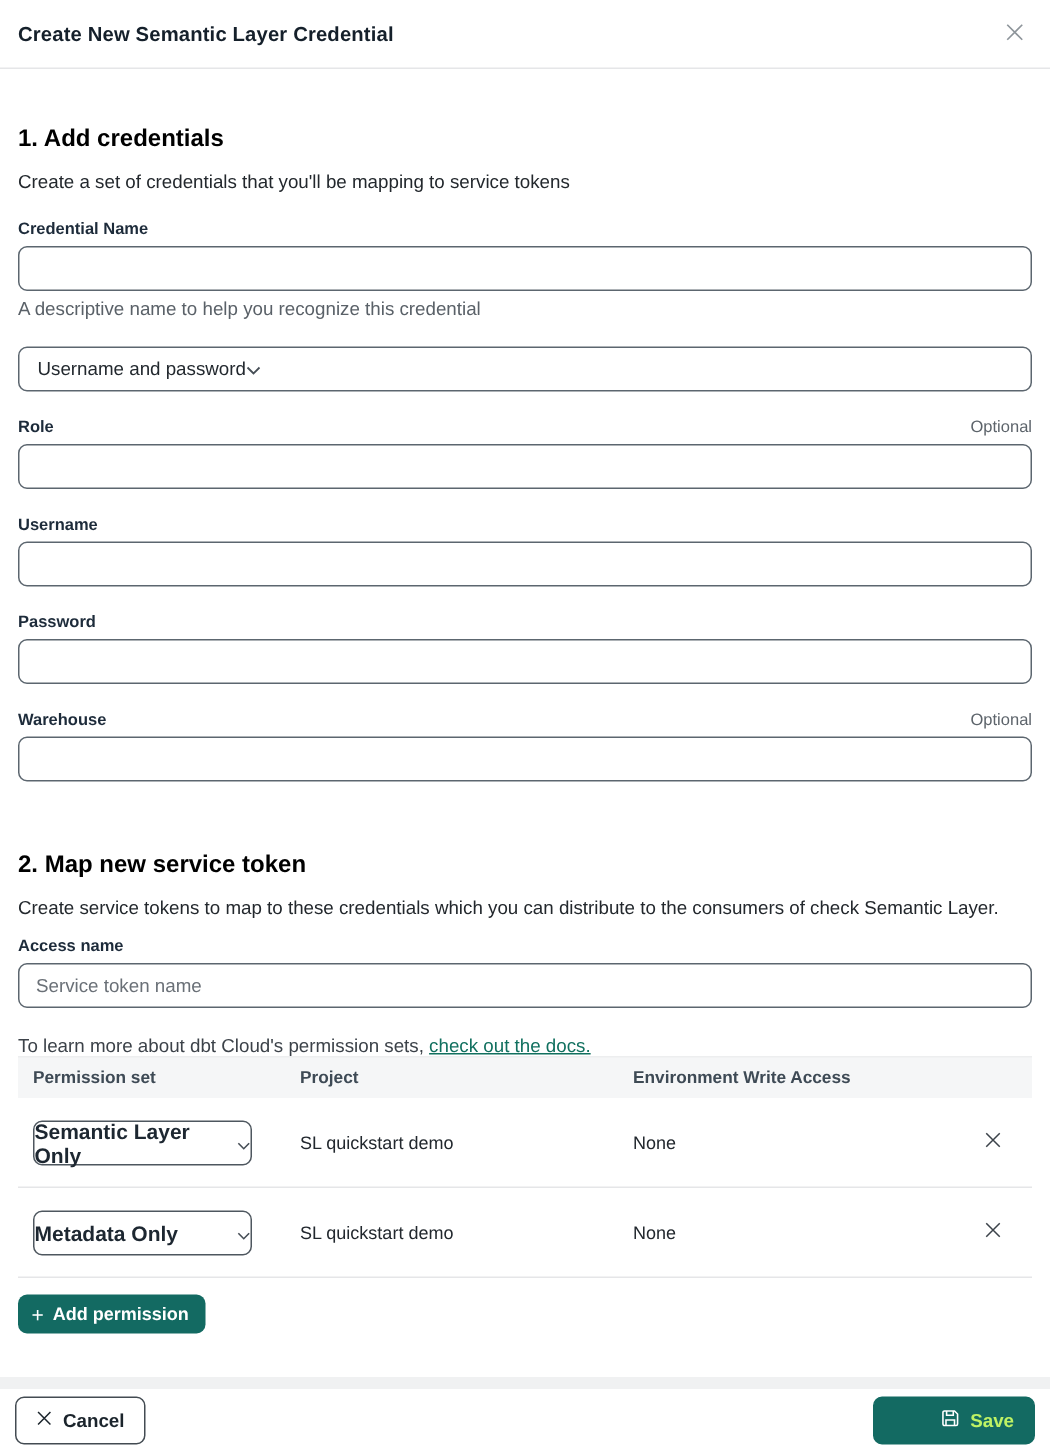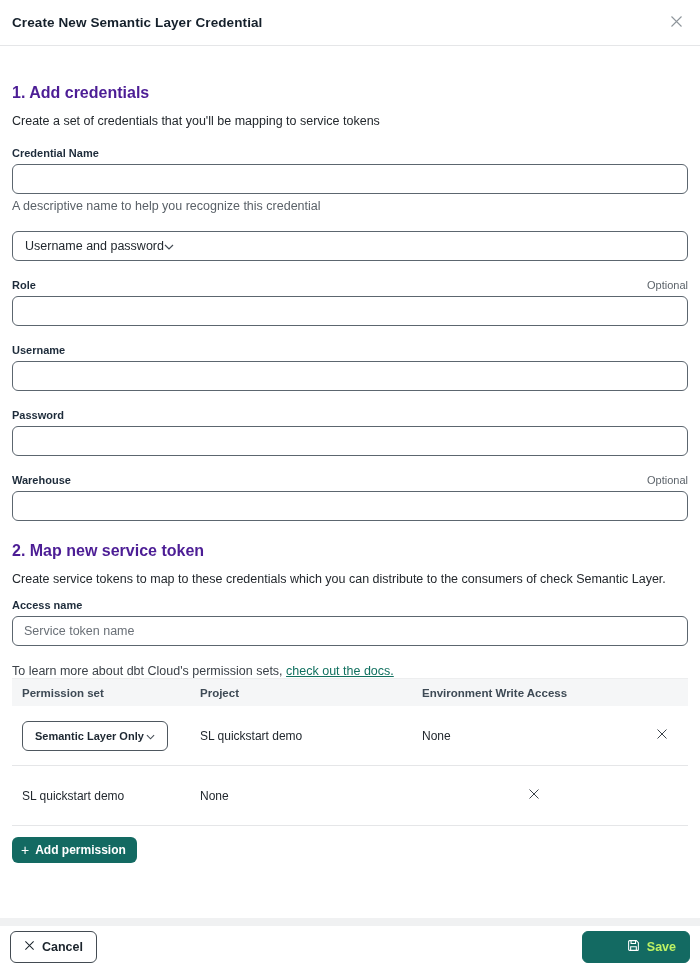--- a/index.html
+++ b/index.html
@@ -18,23 +18,23 @@
   
   .modal-header{
     height:46px;flex:0 0 46px;display:flex;align-items:center;justify-content:space-between;
     padding:0 14px 0 12px;border-bottom:1px solid #e5e6e8;
   }
   .modal-title{font-size:13.5px;font-weight:700;color:#15202b;letter-spacing:.1px;}
   .icon-btn{background:none;border:none;cursor:pointer;display:flex;align-items:center;justify-content:center;padding:2px;}
 
   
   .modal-body{flex:1 1 auto;padding:0 12px 8px;overflow:hidden;}
-  .section-heading{font-size:16px;font-weight:700;color:#4c1d95;line-height:20px;}
+  .section-heading{font-size:16px;font-weight:700;color:#000000;line-height:20px;}
   .sec1 .section-heading{margin-top:37px;}
-  .sec2 .section-heading{margin-top:20px;}
+  .sec2 .section-heading{margin-top:46px;}
   .section-desc{margin-top:10px;font-size:12.5px;color:#23282d;line-height:16px;}
 
   .field{margin-top:18px;}
   .label-row{display:flex;align-items:baseline;justify-content:space-between;margin-bottom:5px;}
   .field-label{font-size:11px;font-weight:700;color:#1d2b3a;}
   .optional{font-size:11px;color:#5d646b;}
   .text-input{
     width:100%;height:30px;border:1px solid #5c666f;border-radius:6px;
     padding:0 11px;font-size:12.5px;color:#22282e;outline:none;background:#fff;
     font-family:"Liberation Sans","DejaVu Sans",sans-serif;
@@ -60,21 +60,21 @@
     border-top:1px solid #edeeef;
   }
   .t-row{
     display:grid;grid-template-columns:178px 222px 1fr 32px;align-items:center;
     padding:0 10px;height:60px;border-bottom:1px solid #e5e6e8;
     font-size:12px;color:#22282e;
   }
   .row-select{
     width:146px;height:30px;border:1px solid #4e575f;border-radius:6px;background:#fff;
     display:flex;align-items:center;justify-content:space-between;
-    padding:0 12px;font-size:11px;font-weight:600;color:#1d2731;cursor:pointer;
+    padding:0 0;font-size:14px;font-weight:600;color:#1d2731;cursor:pointer;
   }
   .remove-btn{justify-self:center;}
 
   .add-permission{
     margin-top:11px;height:26px;display:inline-flex;align-items:center;gap:6px;
     background:var(--accent);color:#fff;border:none;border-radius:6px;
     padding:0 11px 0 9px;font-size:12px;font-weight:600;cursor:pointer;
     font-family:"Liberation Sans","DejaVu Sans",sans-serif;
   }
   .plus{font-size:14px;font-weight:400;line-height:1;}
@@ -205,20 +205,30 @@
           <button class="icon-btn remove-btn">
             <span>
               <svg width="12" height="12" viewBox="0 0 12 12">
                   <path d="M1.5 1.5 L10.5 10.5 M10.5 1.5 L1.5 10.5" stroke="#3c434a" stroke-width="1" fill="none"></path>
                 </svg>
             </span>
           </button>
         </div>
 
         <div class="t-row">
+          <div>
+            <div class="row-select">
+              <span>Metadata Only</span>
+              <span>
+                <svg width="9" height="6" viewBox="0 0 10 6">
+                    <path d="M1 1 L5 5 L9 1" stroke="#454d55" stroke-width="1.2" fill="none"></path>
+                  </svg>
+              </span>
+            </div>
+          </div>
           <span>SL quickstart demo</span>
           <span>None</span>
           <button class="icon-btn remove-btn">
             <span>
               <svg width="12" height="12" viewBox="0 0 12 12">
                   <path d="M1.5 1.5 L10.5 10.5 M10.5 1.5 L1.5 10.5" stroke="#3c434a" stroke-width="1" fill="none"></path>
                 </svg>
             </span>
           </button>
         </div>

